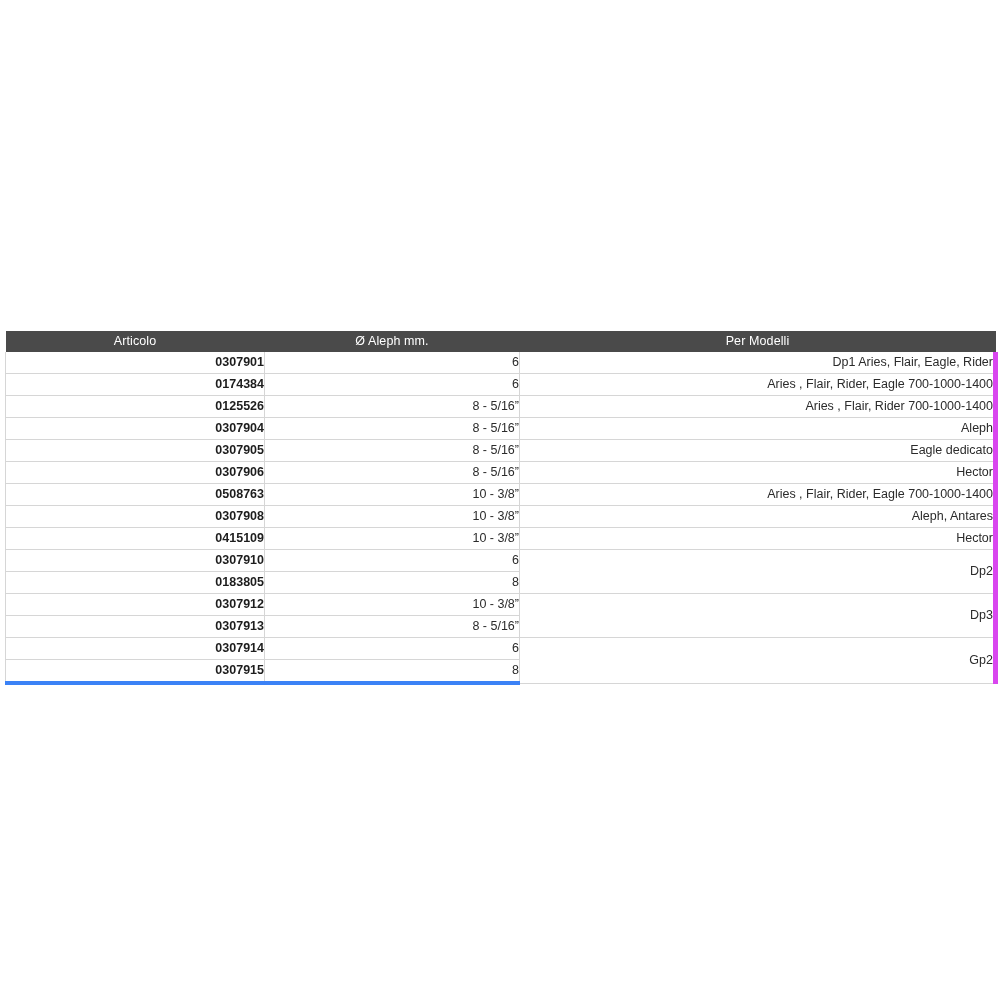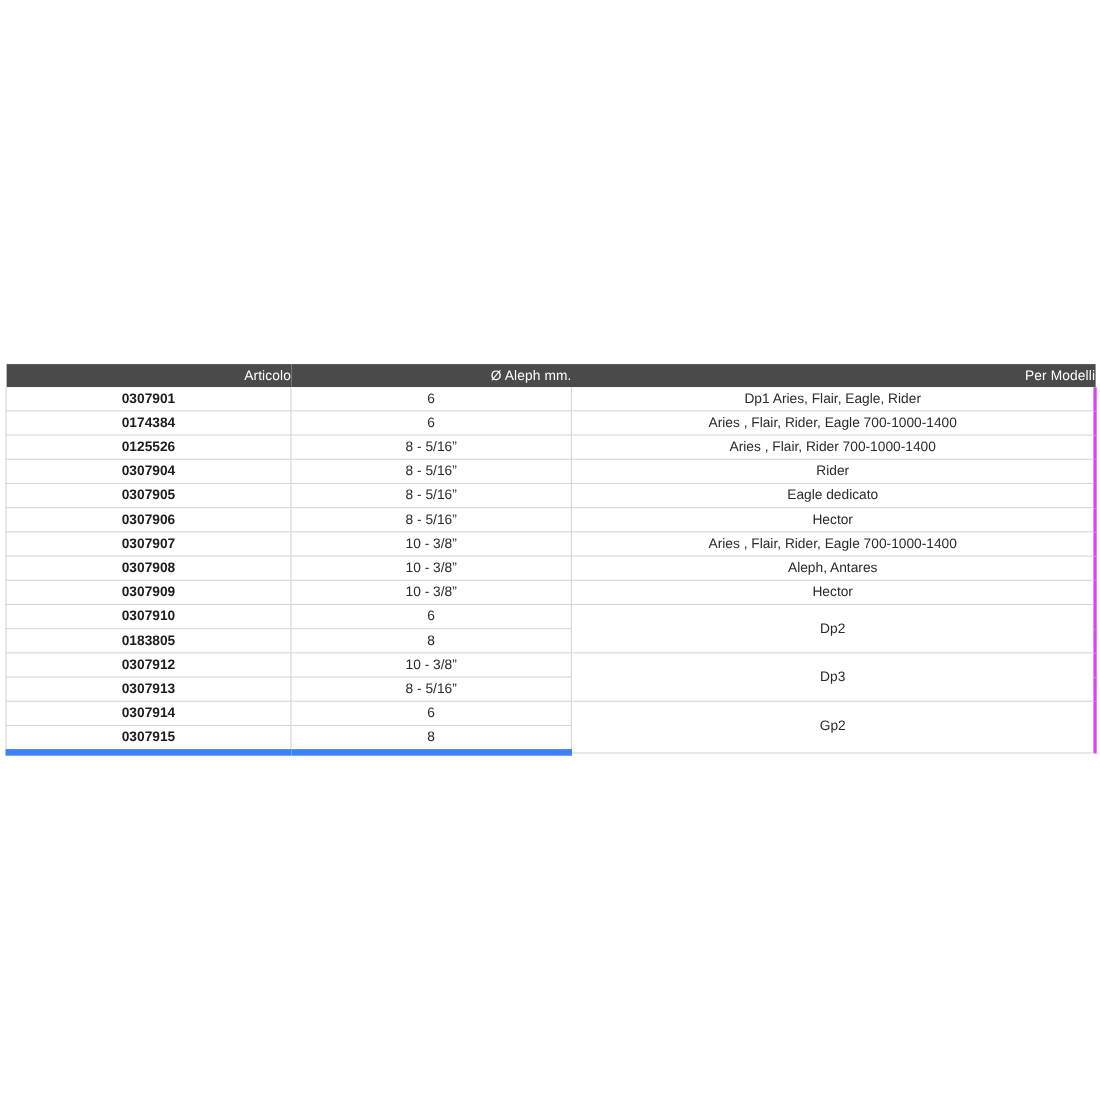--- a/index.html
+++ b/index.html
@@ -39,49 +39,49 @@
   table.spec col.c3 { width: 476px; }
 
   table.spec thead th {
     background: #4a4a4a;
     color: #ffffff;
     font-weight: normal;
     font-size: 12.5px;
     height: 21px;
     line-height: 21px;
     padding: 0;
-    text-align: right;
+    text-align: center;
     border: none;
     letter-spacing: 0.1px;
   }
   table.spec tbody td {
     height: 21px;
     line-height: 21px;
     padding: 0;
-    text-align: center;
+    text-align: right;
     border-bottom: 1px solid #d6d6d6;
     border-right: 1px solid #d6d6d6;
     background: #ffffff;
     vertical-align: middle;
   }
   table.spec tbody td.art {
     font-weight: bold;
     color: #1d1d1d;
     border-left: 1px solid #d6d6d6;
     font-size: 12.5px;
   }
   table.spec tbody td.dia {
     color: #2b2b2b;
   }
   table.spec tbody td.mod {
     color: #2b2b2b;
-    border-right: 3px solid #d946ef;
+    border-right: 5px solid #d946ef;
   }
   table.spec tbody tr:last-child td {
-    border-bottom: 6px solid #3b82f6;
+    border-bottom: 4px solid #3b82f6;
   }
 </style>
 </head>
 <body>
 
 <div class="sheet">
   <div class="table-wrap">
     <table class="spec">
       <colgroup>
         <col class="c1">
@@ -107,44 +107,44 @@
             <td class="mod">Aries , Flair, Rider, Eagle 700-1000-1400</td>
           </tr>
           <tr>
             <td class="art">0125526</td>
             <td class="dia">8 - 5/16”</td>
             <td class="mod">Aries , Flair, Rider 700-1000-1400</td>
           </tr>
           <tr>
             <td class="art">0307904</td>
             <td class="dia">8 - 5/16”</td>
-            <td class="mod">Rider</td>
+            <td class="mod">Aleph</td>
           </tr>
           <tr>
             <td class="art">0307905</td>
             <td class="dia">8 - 5/16”</td>
             <td class="mod">Eagle dedicato</td>
           </tr>
           <tr>
             <td class="art">0307906</td>
             <td class="dia">8 - 5/16”</td>
             <td class="mod">Hector</td>
           </tr>
           <tr>
-            <td class="art">0307907</td>
+            <td class="art">0508763</td>
             <td class="dia">10 - 3/8”</td>
             <td class="mod">Aries , Flair, Rider, Eagle 700-1000-1400</td>
           </tr>
           <tr>
             <td class="art">0307908</td>
             <td class="dia">10 - 3/8”</td>
             <td class="mod">Aleph, Antares</td>
           </tr>
           <tr>
-            <td class="art">0307909</td>
+            <td class="art">0415109</td>
             <td class="dia">10 - 3/8”</td>
             <td class="mod">Hector</td>
           </tr>
           <tr>
             <td class="art">0307910</td>
             <td class="dia">6</td>
             <td class="mod" rowspan="2">Dp2</td>
           </tr>
           <tr>
             <td class="art">0183805</td>

